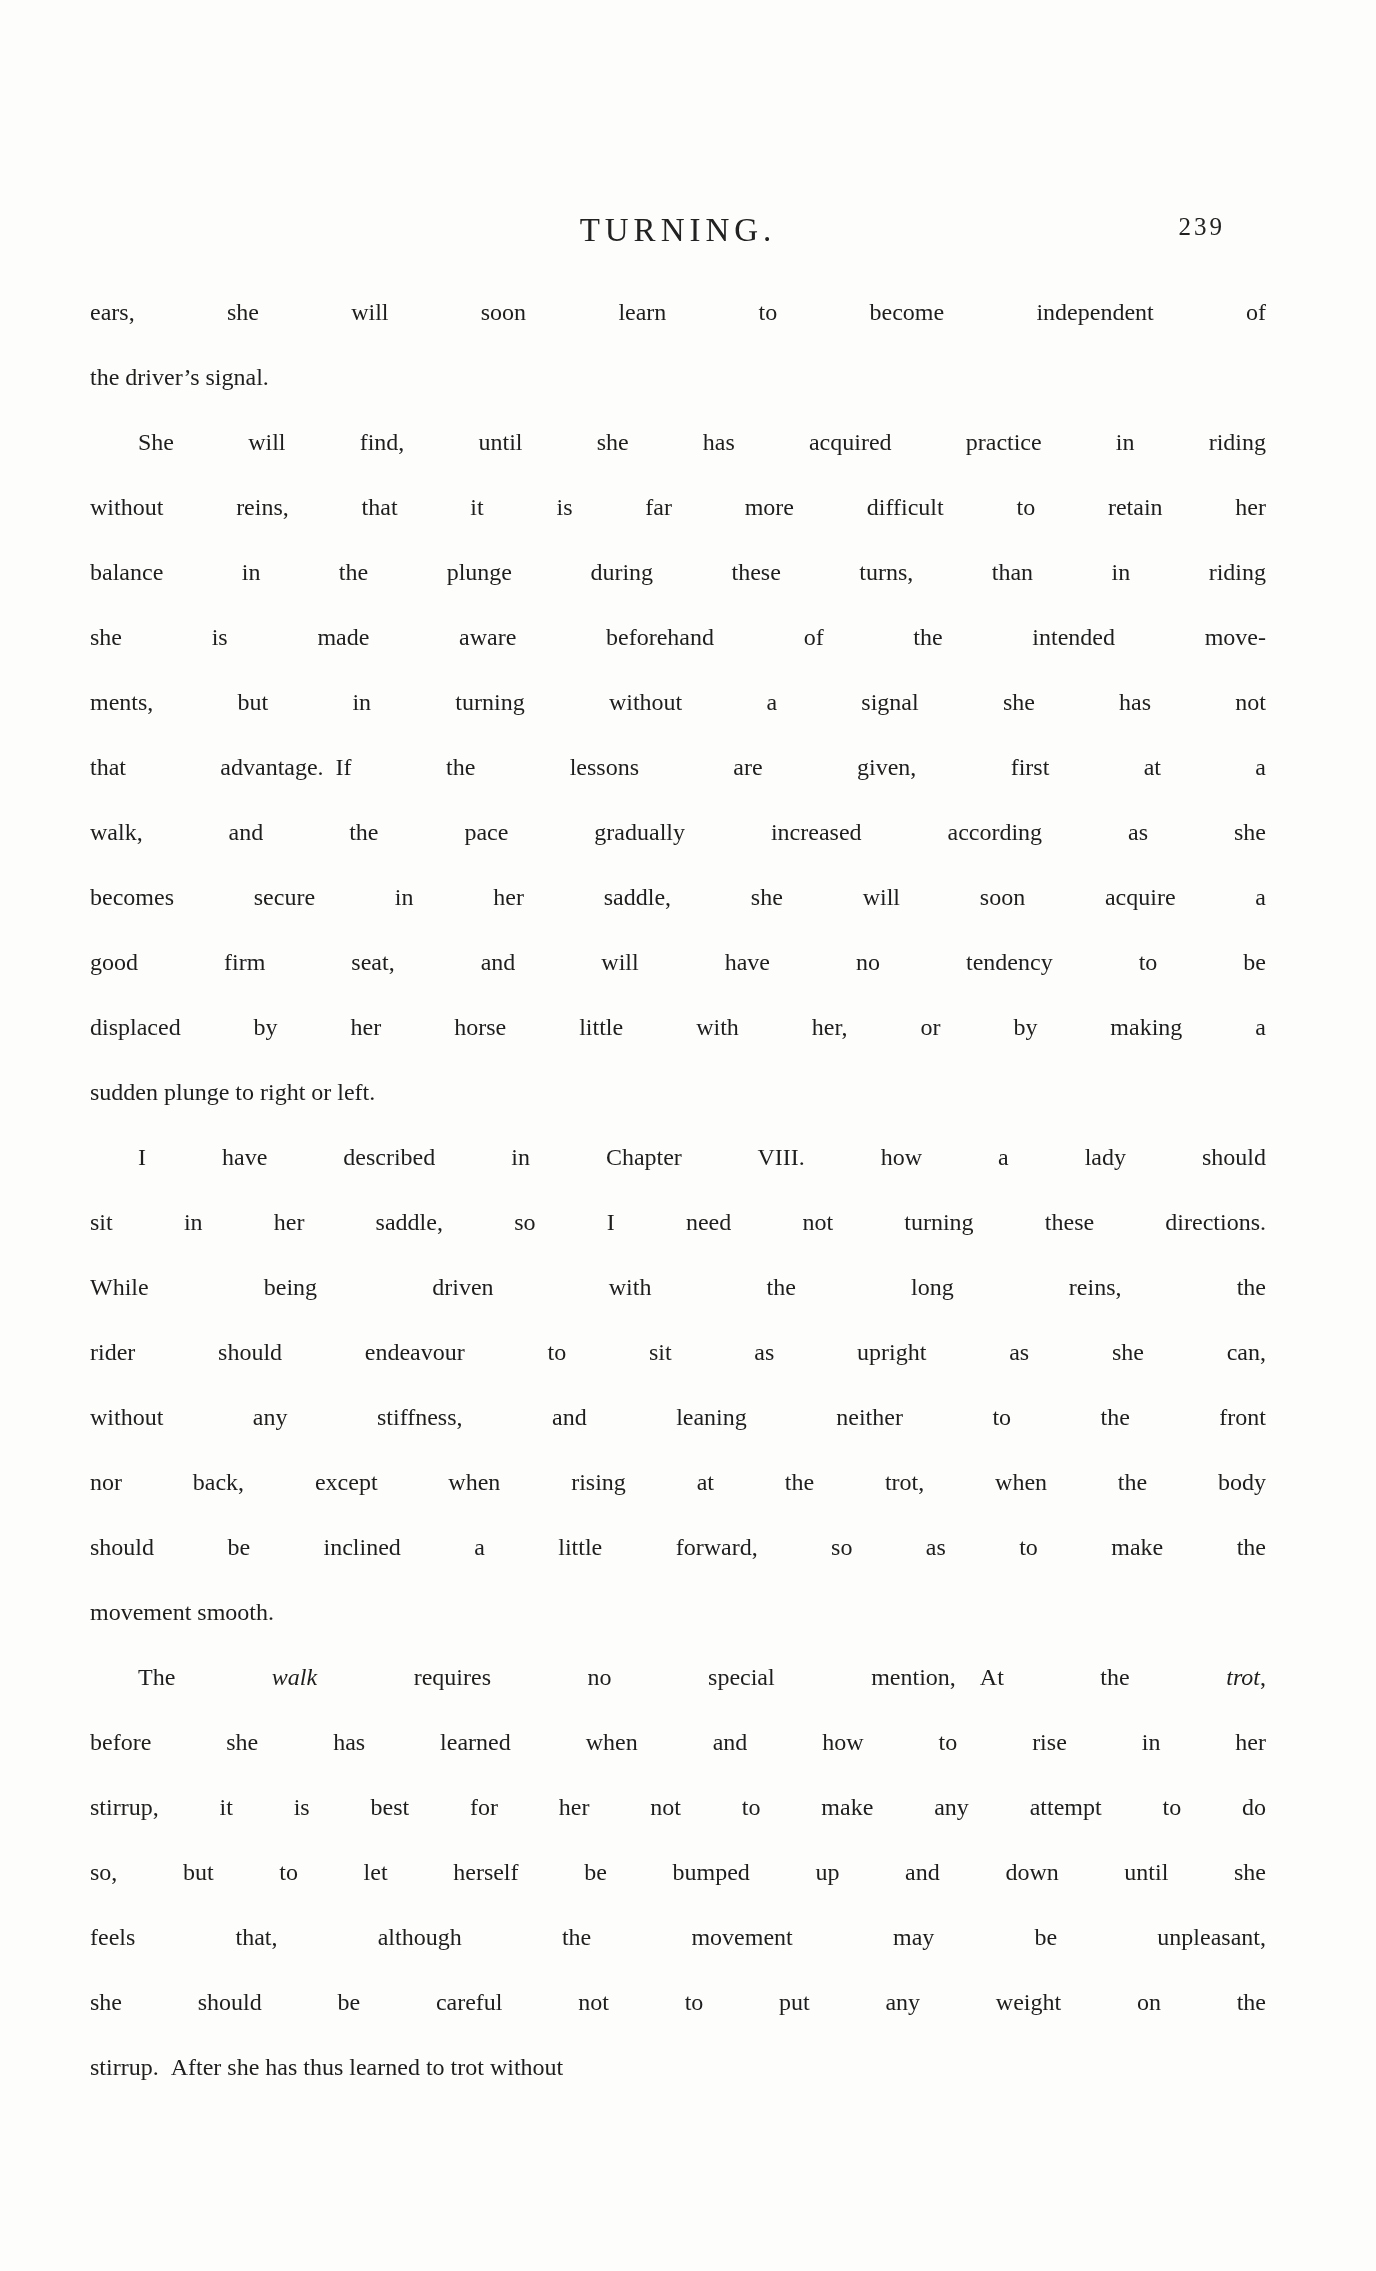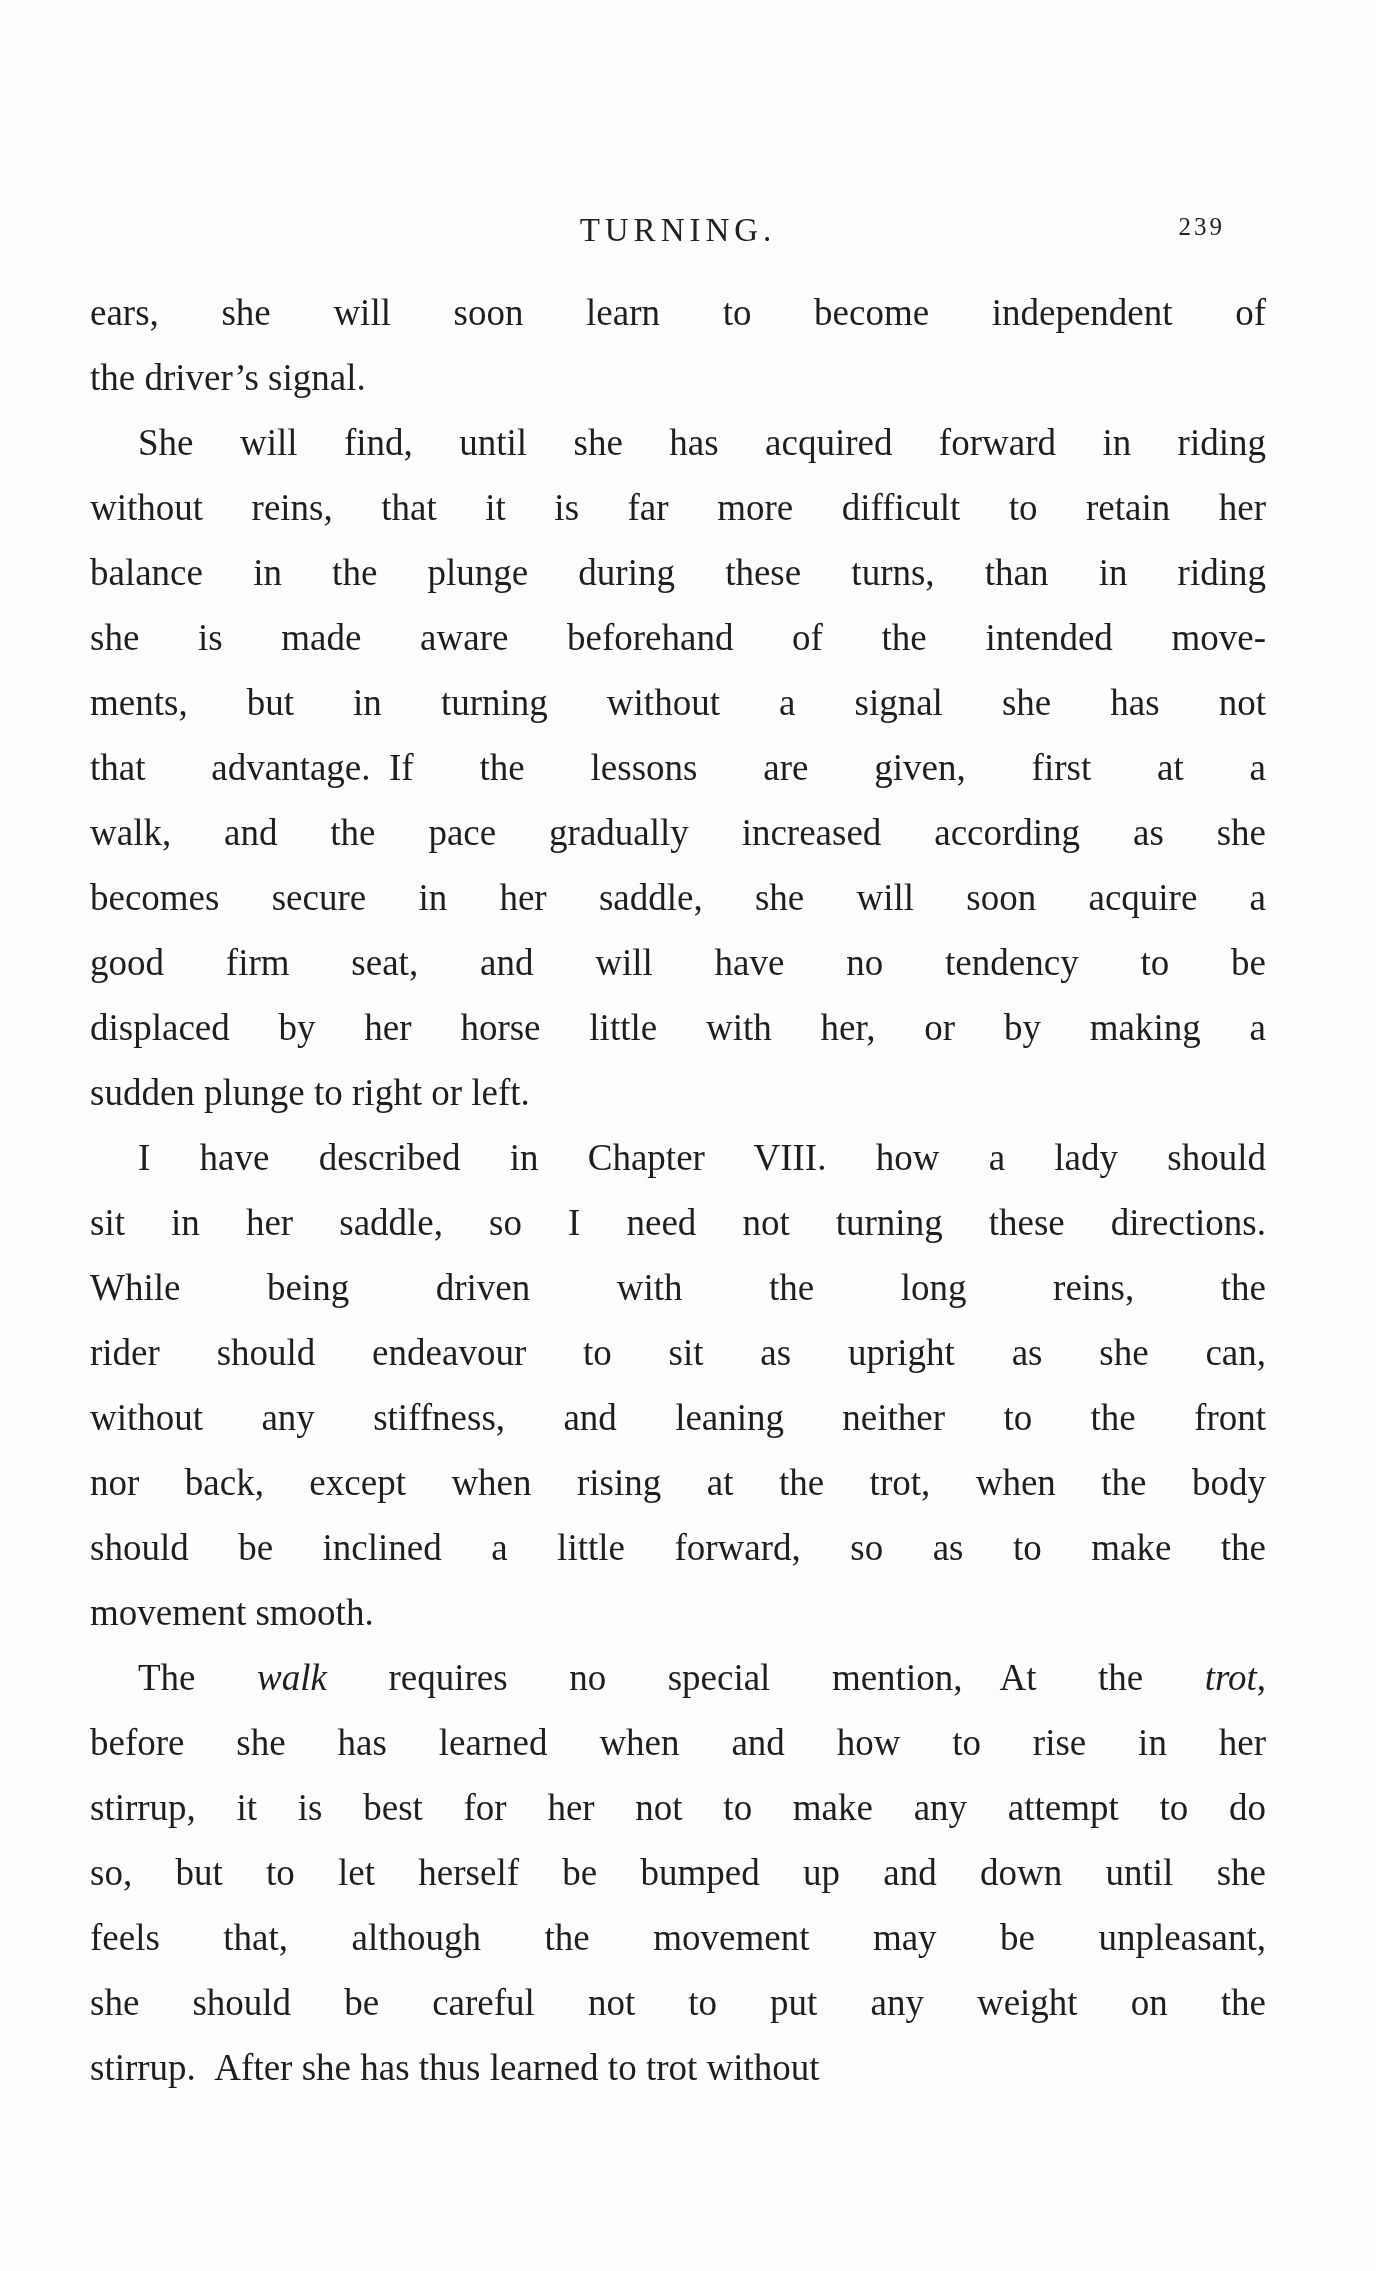--- a/index.html
+++ b/index.html
@@ -39,21 +39,21 @@
     top: 1px;
     font-size: 25px;
     letter-spacing: 3px;
     color: #222;
   }
   .text-block {
     position: absolute;
     top: 280px;
     left: 90px;
     width: 1176px;
-    font-size: 37px;
+    font-size: 24px;
     line-height: 65px;
   }
   .paragraph {
     margin: 0;
   }
   .line {
     text-align: justify;
     text-align-last: justify;
     white-space: normal;
   }
@@ -74,21 +74,21 @@
   <div class="running-header">
     <span class="header-title">TURNING.</span>
     <span class="page-number">239</span>
   </div>
   <div class="text-block" id="text-block">
       <div class="paragraph">
         <div class="line">ears, she will soon learn to become independent of</div>
         <div class="line last">the driver’s signal.</div>
       </div>
       <div class="paragraph">
-        <div class="line indent">She will find, until she has acquired forward in riding</div>
+        <div class="line indent">She will find, until she has acquired practice in riding</div>
         <div class="line">without reins, that it is far more difficult to retain her</div>
         <div class="line">balance in the plunge during these turns, than in riding</div>
         <div class="line">she is made aware beforehand of the intended move-</div>
         <div class="line">ments, but in turning without a signal she has not</div>
         <div class="line">that advantage. If the lessons are given, first at a</div>
         <div class="line">walk, and the pace gradually increased according as she</div>
         <div class="line">becomes secure in her saddle, she will soon acquire a</div>
         <div class="line">good firm seat, and will have no tendency to be</div>
         <div class="line">displaced by her horse little with her, or by making a</div>
         <div class="line last">sudden plunge to right or left.</div>

